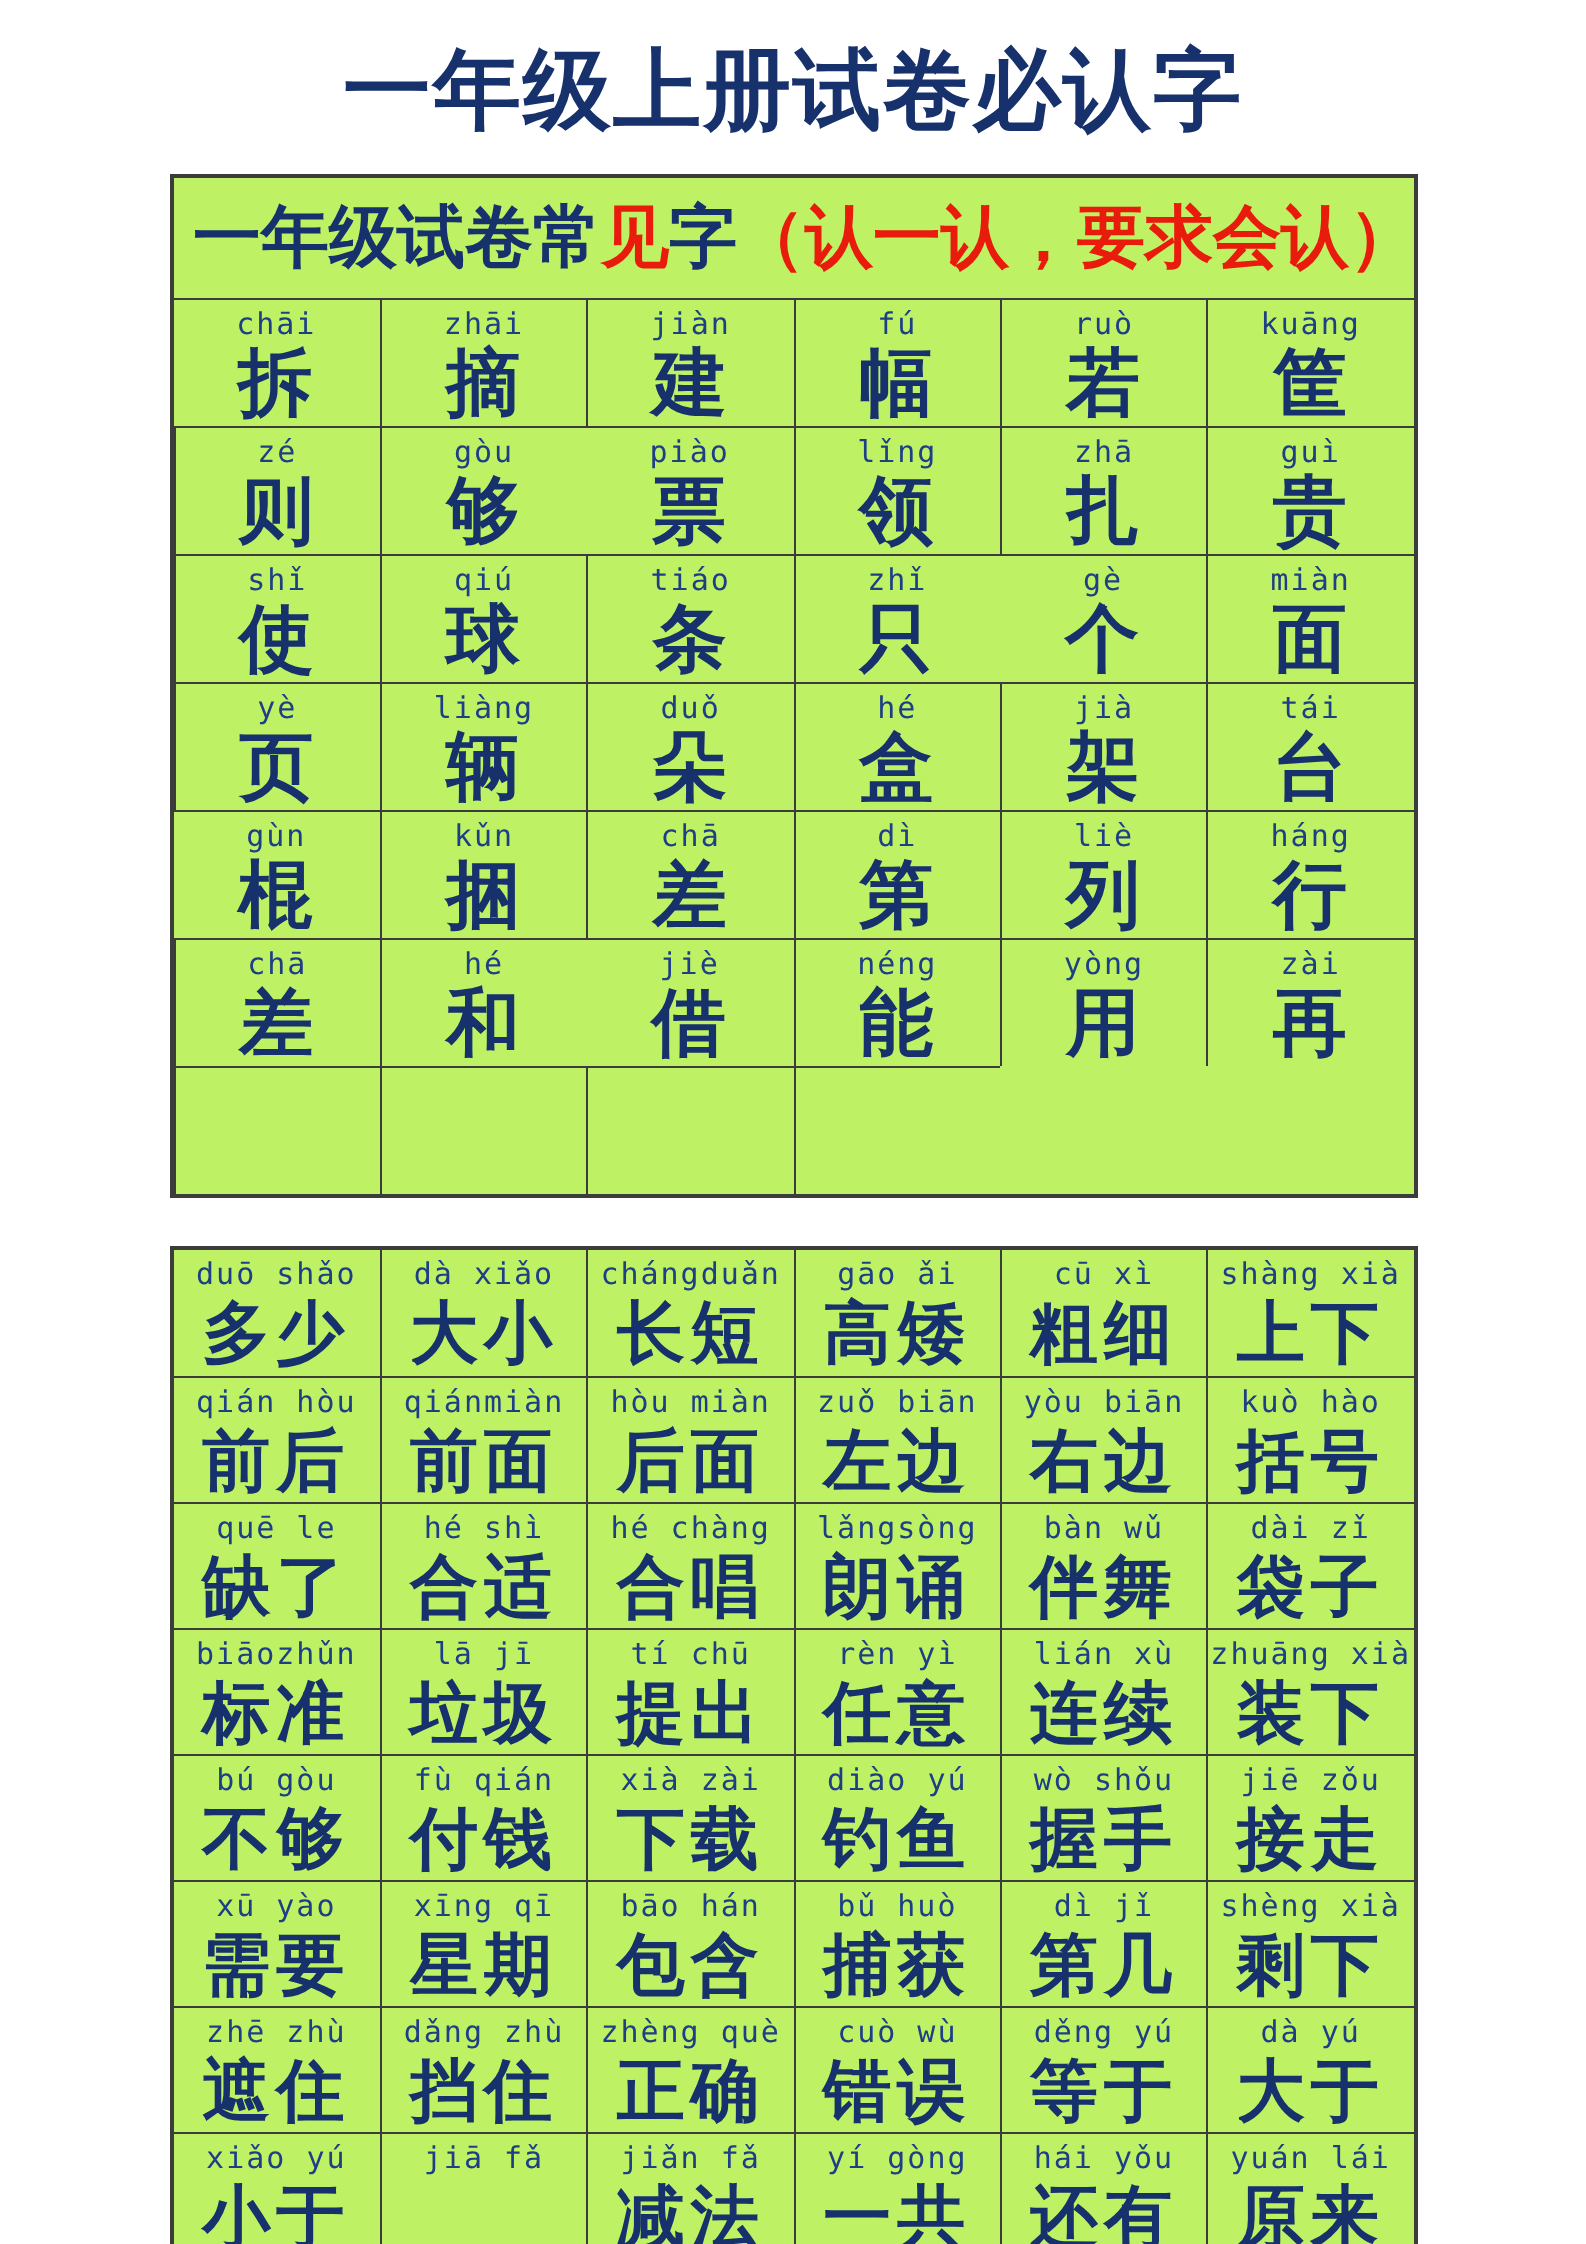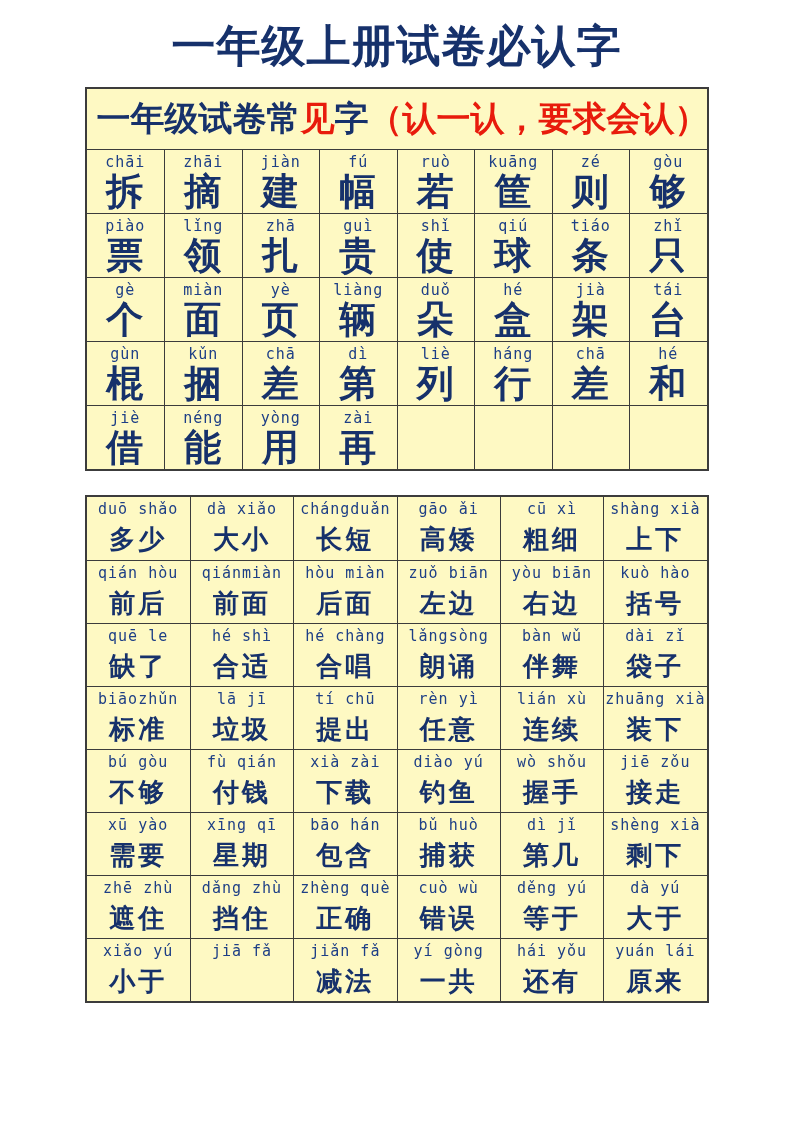--- a/index.html
+++ b/index.html
@@ -21,35 +21,35 @@
     font-weight:900;
     text-align:center;
     margin:20px 0 0 0;
     line-height:1.18;
     letter-spacing:1px;
   }
   .box{
     width:624px;
     margin:15px auto 0 auto;
     border:2px solid var(--border);
-    background:#fef9c3;
+    background:#bef264;
   }
   .box-header{
     height:60px;
     display:flex;
     align-items:center;
     padding-left:10px;
     font-size:34px;
     font-weight:700;
     white-space:nowrap;
   }
   .seg-navy{color:var(--navy);}
   .seg-red{color:var(--red);}
   .grid{display:grid;}
-  .grid-chars{grid-template-columns:repeat(8,1fr);}
+  .grid-chars{grid-template-columns:repeat(6,1fr);}
   .grid-words{grid-template-columns:repeat(6,1fr);}
   .cell{
     text-align:center;
     overflow:hidden;
     border-top:1px solid var(--border);
     border-left:1px solid var(--border);
   }
   .grid-chars .cell{height:64px;}
   .grid-chars .cell:nth-child(8n+1){border-left:none;}
   .grid-words .cell{height:63px;}
@@ -65,21 +65,21 @@
     white-space:pre;
   }
   .hanzi{
     font-size:37px;
     font-weight:700;
     color:var(--navy);
     line-height:40px;
     letter-spacing:1px;
   }
   .grid-words .hanzi{
-    font-size:26px;
+    font-size:34px;
     letter-spacing:3px;
   }
   .box2{margin-top:24px;}
 </style>
 </head>
 <body>
 
 <div class="page">
   <h1 class="title">一年级上册试卷必认字</h1>
 

